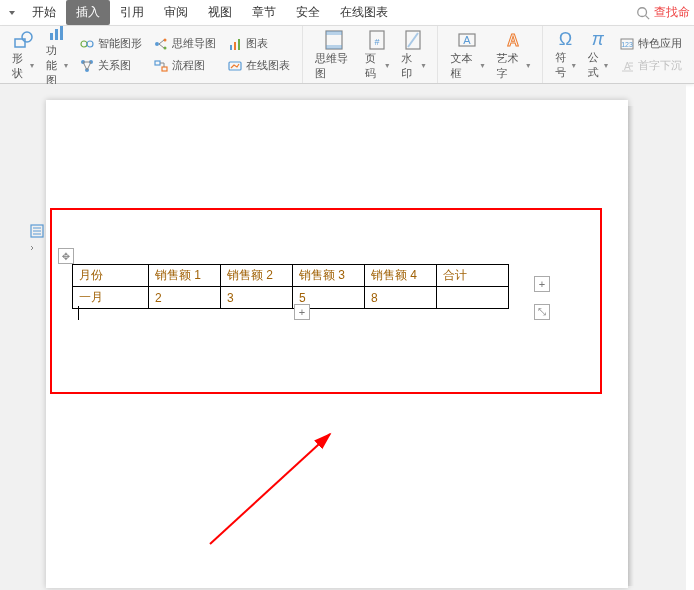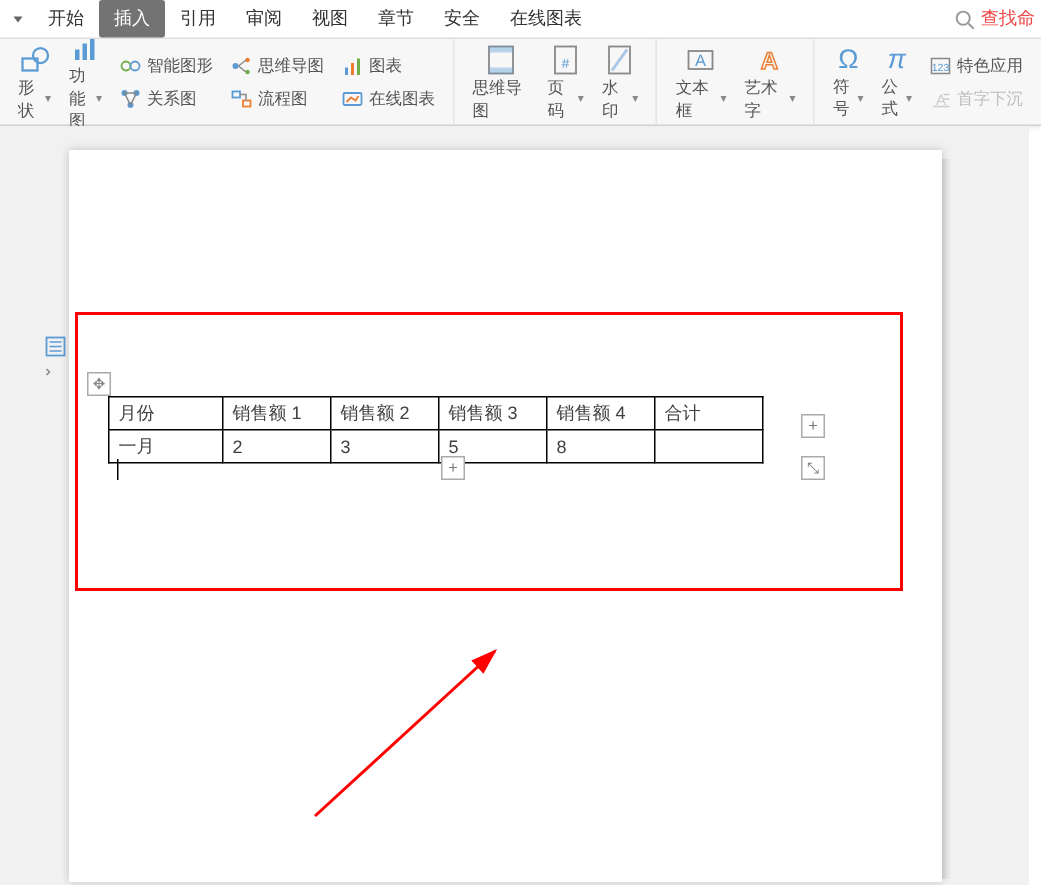--- a/index.html
+++ b/index.html
@@ -34,21 +34,21 @@
 
     .annotation-box { position: absolute; left: 50px; top: 124px; width: 552px; height: 186px; border: 2px solid #ff0000; pointer-events: none; }
     .arrow { position: absolute; left: 200px; top: 340px; pointer-events: none; }
 
     
     .move-handle { position: absolute; left: 58px; top: 164px; width: 16px; height: 16px; border: 1px solid #aaa; background: #fff; display:flex; align-items:center; justify-content:center; cursor: move; }
     .add-col { position: absolute; left: 534px; top: 192px; width: 16px; height: 16px; border: 1px solid #aaa; background: #fff; display:flex; align-items:center; justify-content:center; font-size:11px; color:#777; cursor:pointer;}
     .add-row { position: absolute; left: 294px; top: 220px; width: 16px; height: 16px; border: 1px solid #aaa; background: #fff; display:flex; align-items:center; justify-content:center; font-size:11px; color:#777; cursor:pointer;}
     .expand-handle { position: absolute; left: 534px; top: 220px; width: 16px; height: 16px; border: 1px solid #aaa; background: #fff; display:flex; align-items:center; justify-content:center; font-size:10px; color:#777; cursor:pointer;}
 
-    table.doc-table { position: absolute; left: 72px; top: 180px; border-collapse: collapse; font-size: 12px; color: #404040; }
+    table.doc-table { position: absolute; left: 72px; top: 180px; border-collapse: collapse; font-size: 12px; color: #a16207; }
     table.doc-table td { border: 1px solid #000; padding: 2px 6px; height: 18px; min-width: 72px; }
     table.doc-table td:first-child { min-width: 76px; }
     .cursor-line { position: absolute; left: 78px; top: 222px; width: 1px; height: 14px; background: #000; }
   </style>
 </head>
 <body>
 
 <div class="menubar">
   <span class="dropdown-arrow">
     <svg width="8" height="8" viewBox="0 0 8 8">

